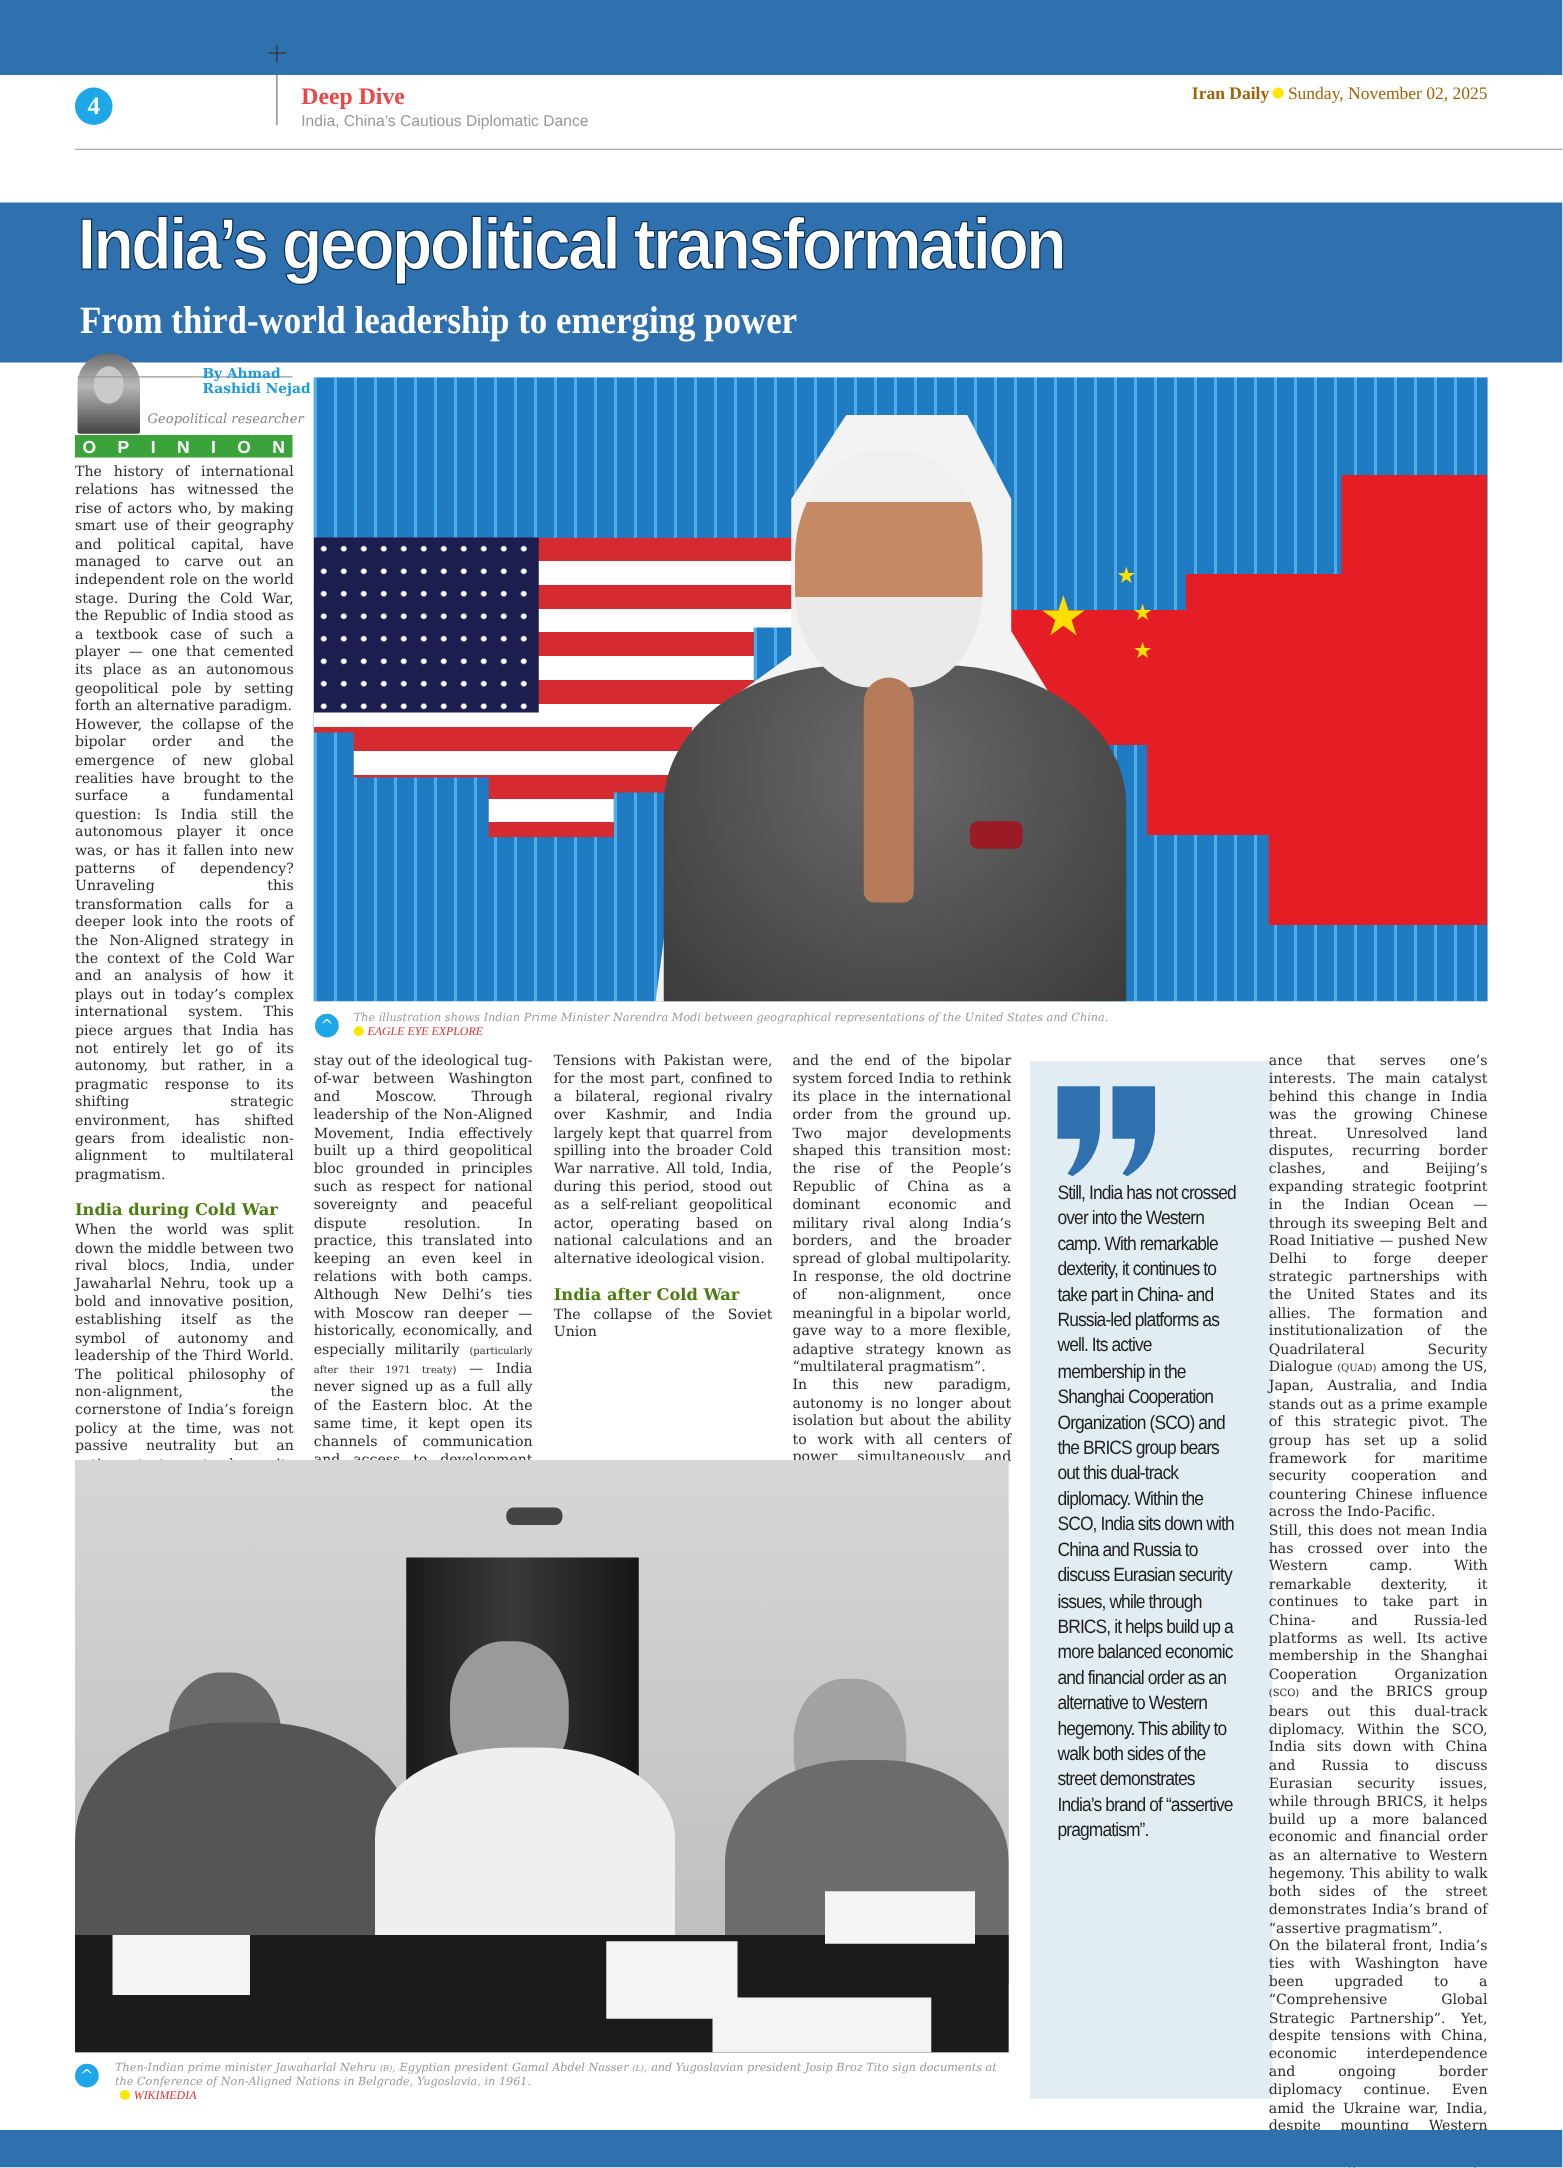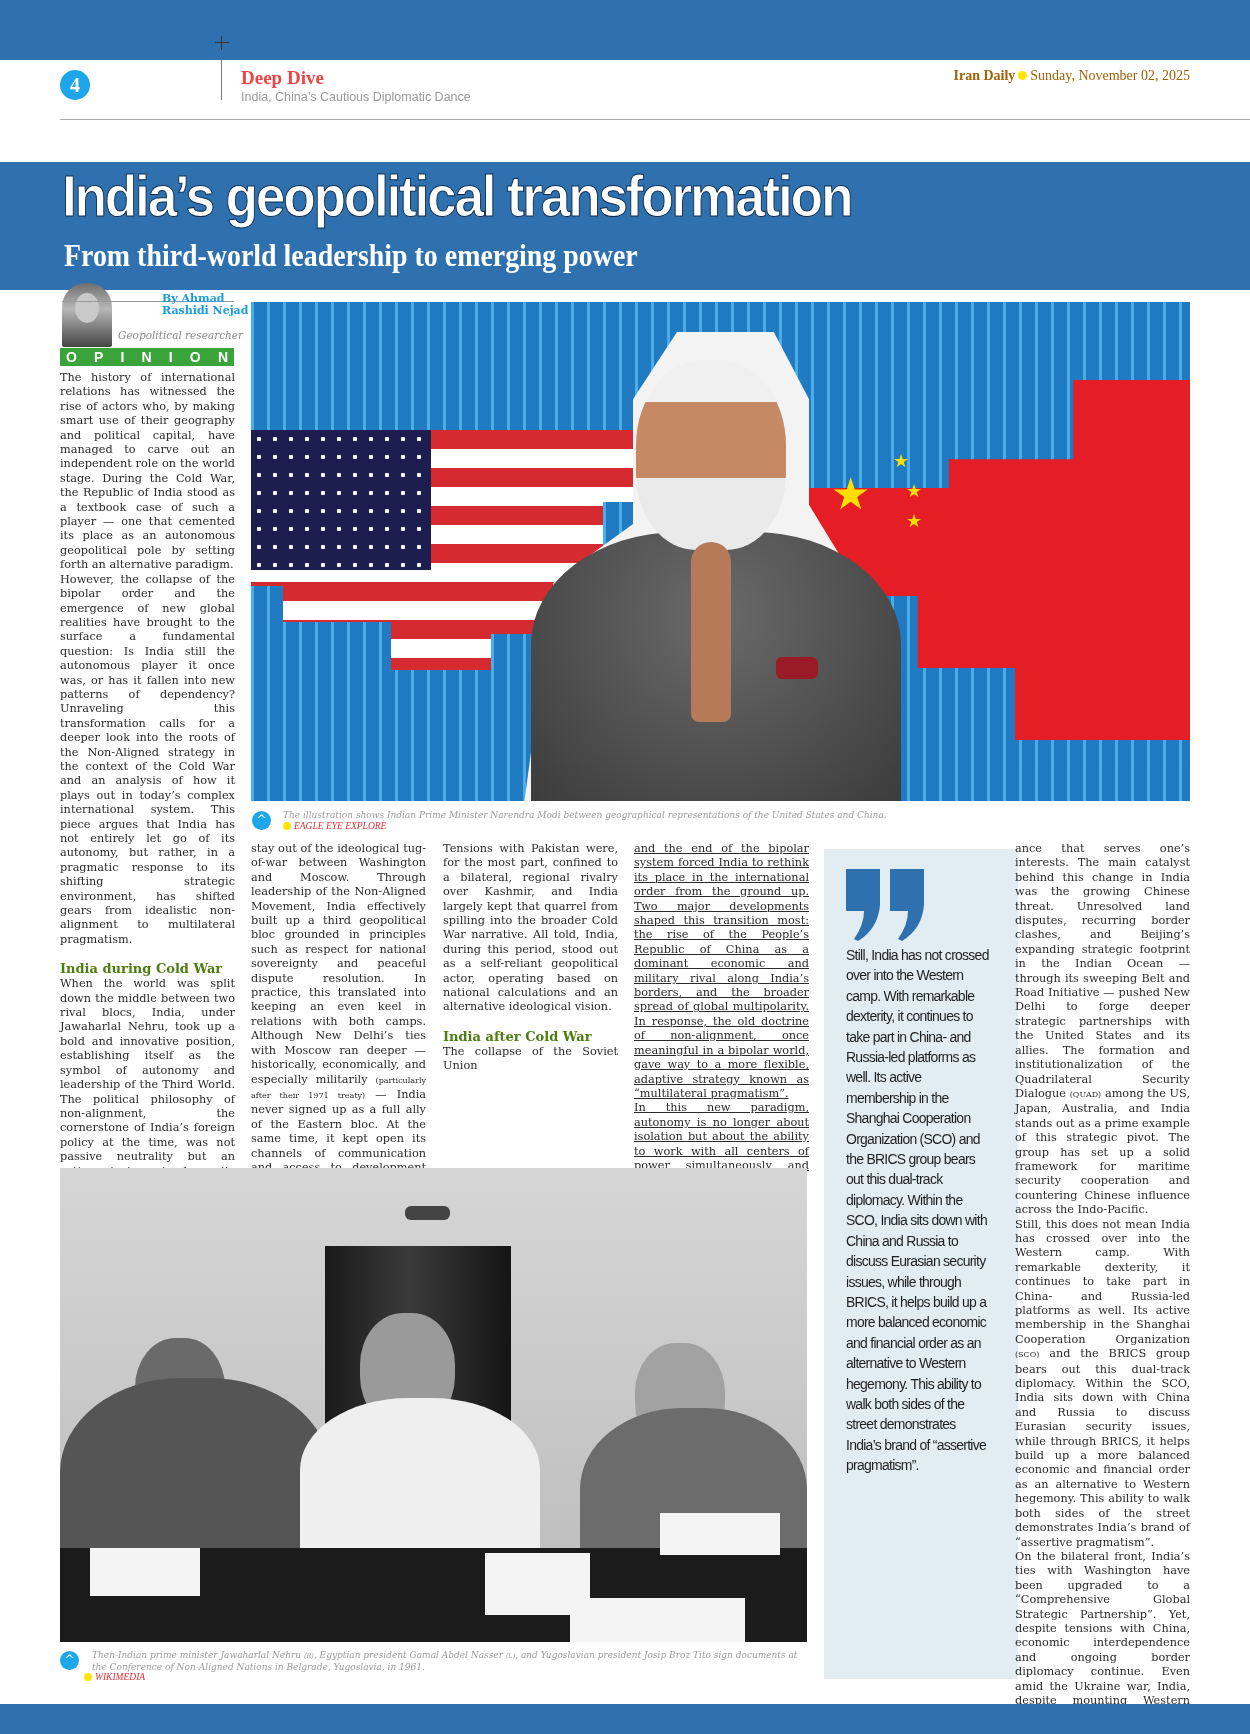--- a/index.html
+++ b/index.html
@@ -146,21 +146,21 @@
   <p><span>stay out of the ideological tug-of-war between Washington and Moscow. Through leadership of the Non-Aligned Movement, India effectively built up a third geopolitical bloc grounded in principles such as respect for national sovereignty and peaceful dispute resolution. In practice, this translated into keeping an even keel in relations with both camps. Although New Delhi’s ties with Moscow ran deeper — historically, economically, and especially militarily </span><span class="small">(particularly after their 1971 treaty)</span><span> — India never signed up as a full ally of the Eastern bloc. At the same time, it kept open its channels of communication and access to development aid from Europe</span></p>
 </div>
 
 <div class="col" style="left:443px; top:842px; width:175px;">
   <p>Tensions with Pakistan were, for the most part, confined to a bilateral, regional rivalry over Kashmir, and India largely kept that quarrel from spilling into the broader Cold War narrative. All told, India, during this period, stood out as a self-reliant geopolitical actor, operating based on national calculations and an alternative ideological vision.</p>
   <div class="gap"></div>
   <h3>India after Cold War</h3>
   <p>The collapse of the Soviet Union</p>
 </div>
 
-<div class="col" style="left:634px; top:842px; width:175px;text-decoration:underline;">
+<div class="col" style="left:634px; top:842px; width:175px;">
   <p>and the end of the bipolar system forced India to rethink its place in the international order from the ground up. Two major developments shaped this transition most: the rise of the People’s Republic of China as a dominant economic and military rival along India’s borders, and the broader spread of global multipolarity. In response, the old doctrine of non-alignment, once meaningful in a bipolar world, gave way to a more flexible, adaptive strategy known as “multilateral pragmatism”.</p>
   <p>In this new paradigm, autonomy is no longer about isolation but about the ability to work with all centers of power simultaneously and strike a bal-</p>
 </div>
 
 <div class="pullquote">
   <svg class="pq-mark" viewBox="0 0 84 76">
     <path d="M2 2 H36 V38 Q34 62 14 74 L10 72 Q20 58 20 44 H2 Z" fill="#2e71ae"></path>
     <path d="M46 2 H80 V38 Q78 62 58 74 L54 72 Q64 58 64 44 H46 Z" fill="#2e71ae"></path>
   </svg>
   <div class="pq-text">Still, India has not crossed over into the Western camp. With remarkable dexterity, it continues to take part in China- and Russia-led platforms as well. Its active membership in the Shanghai Cooperation Organization (SCO) and the BRICS group bears out this dual-track diplomacy. Within the SCO, India sits down with China and Russia to discuss Eurasian security issues, while through BRICS, it helps build up a more balanced economic and financial order as an alternative to Western hegemony. This ability to walk both sides of the street demonstrates India’s brand of “assertive pragmatism”.</div>
@@ -182,15 +182,15 @@
   <div class="p3h"></div>
   <div class="p3"></div>
   <div class="table"></div>
   <div class="paper" style="left:30px; top:380px; width:110px; height:48px;"></div>
   <div class="paper" style="left:425px; top:385px; width:105px; height:62px;"></div>
   <div class="paper" style="left:510px; top:430px; width:175px; height:44px;"></div>
   <div class="paper" style="left:600px; top:345px; width:120px; height:42px;"></div>
 </div>
 <div class="cap-icon" style="left:60px; top:1651px;">^</div>
 <div class="caption" style="left:92px; top:1650px; width:720px;"><span>Then-Indian prime minister Jawaharlal Nehru </span><span style="font-size:6.5px">(R)</span><span>, Egyptian president Gamal Abdel Nasser </span><span style="font-size:6.5px">(L)</span><span>, and Yugoslavian president Josip Broz Tito sign documents at the Conference of Non-Aligned Nations in Belgrade, Yugoslavia, in 1961.</span></div>
-<div class="credit" style="left:84px; top:1672px;"><span class="dot"></span><span>WIKIMEDIA</span></div>
+<div class="credit" style="left:96px; top:1672px;"><span class="dot"></span><span>WIKIMEDIA</span></div>
 
 <div class="bottom-band"></div>
 
 </body></html>

